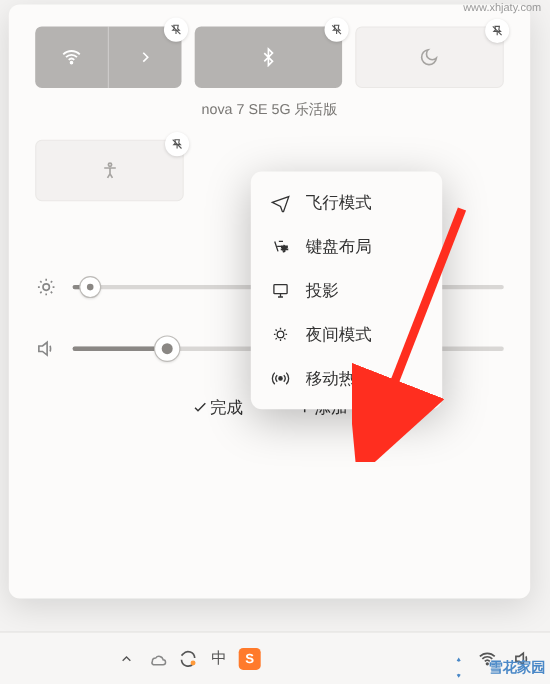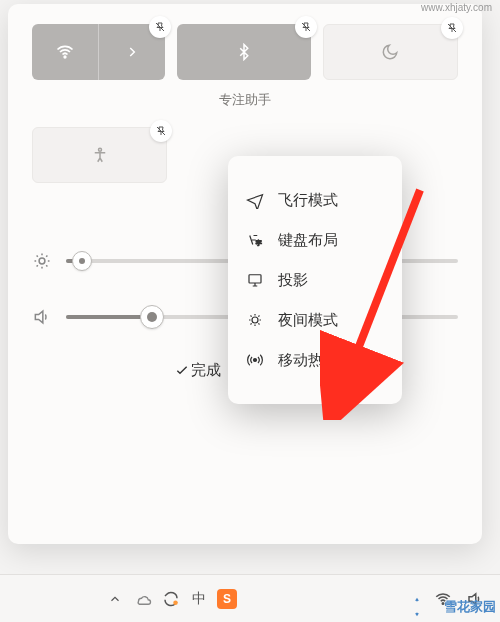--- a/index.html
+++ b/index.html
@@ -17,21 +17,21 @@
     .labels-row > div { flex:1; text-align:center; font-size:13px; color:#7a7875; line-height:1.3; padding-top:6px; }
     .slider-row { display:flex; align-items:center; gap:14px; margin:36px 0 18px; }
     .slider-row svg { flex-shrink:0; }
     .slider { flex:1; height:4px; background:#d9d7d5; border-radius:2px; position:relative; }
     .slider .fill { position:absolute; left:0; top:0; height:100%; background:#8a8784; border-radius:2px; }
     .slider .thumb { position:absolute; top:50%; width:20px; height:20px; border-radius:50%; background:#fff; border:1px solid #bdbbb8; transform:translate(-50%,-50%); box-shadow:0 1px 2px rgba(0,0,0,.1); }
     .slider .thumb::after { content:""; position:absolute; inset:6px; border-radius:50%; background:#8a8784; }
     .slider.wide .thumb { width:24px; height:24px; }
     .footer { display:flex; justify-content:center; gap:48px; margin-top:34px; }
     .footer-btn { display:flex; align-items:center; gap:1px; font-size:15px; color:#333; cursor:pointer; }
-    .popup { position:absolute; top:156px; left:228px; width:174px; background:#fcfbfa; border-radius:10px; box-shadow:0 10px 40px rgba(0,0,0,.25); padding:24px 6px; }
+    .popup { position:absolute; top:156px; left:228px; width:174px; background:#fcfbfa; border-radius:10px; box-shadow:0 10px 40px rgba(0,0,0,.25); padding:8px 6px; }
     .popup-item { display:flex; align-items:center; gap:14px; height:40px; padding:0 12px; border-radius:6px; font-size:15px; color:#333; cursor:pointer; }
     .popup-item svg { flex-shrink:0; }
     .arrow { position:absolute; pointer-events:none; }
     .taskbar { position:absolute; bottom:0; left:0; right:0; height:48px; background:#f7f6f5; border-top:1px solid #e2e0de; display:flex; align-items:center; padding:0 8px; gap:6px; }
     .taskbar .tray { display:flex; align-items:center; gap:10px; margin-left:auto; margin-right:6px; }
     .watermark { position:absolute; right:4px; bottom:4px; display:flex; align-items:center; gap:16px; font-size:13px; color:#4a88c7; font-weight:600; }
     .wm-url { font-size:10px; color:#999; position:absolute; right:8px; top:2px; }
     .ico { display:inline-flex; align-items:center; justify-content:center; }
     .task-ico { width:22px; height:22px; display:flex; align-items:center; justify-content:center; }
     .sogou { width:20px; height:20px; background:#ff7a2b; border-radius:4px; display:flex; align-items:center; justify-content:center; color:#fff; font-size:12px; font-weight:bold; }
@@ -93,21 +93,21 @@
       <div class="pin">
           <svg width="12" height="12" viewBox="0 0 24 24" fill="none" stroke="#555" stroke-width="2">
             <path d="M8 4h8l-1 6 3 3H6l3-3z"></path>
             <path d="M12 13v7"></path>
             <path d="M4 4l16 16"></path>
           </svg>
         </div>
     </div>
   </div>
   <div class="labels-row">
-    <div>专注助手</div>
+    <div>nova 7 SE 5G 乐活版</div>
   </div>
 
   <div class="tiles-row">
     <div class="tile inactive">
       <span class="ico">
           <svg width="18" height="18" viewBox="0 0 24 24" fill="none" stroke="#a6a4a1" stroke-width="2">
             <circle cx="12" cy="5" r="2"></circle>
             <path d="M5 9h14M12 9v7m-3 5l3-5 3 5"></path>
           </svg>
         </span>

